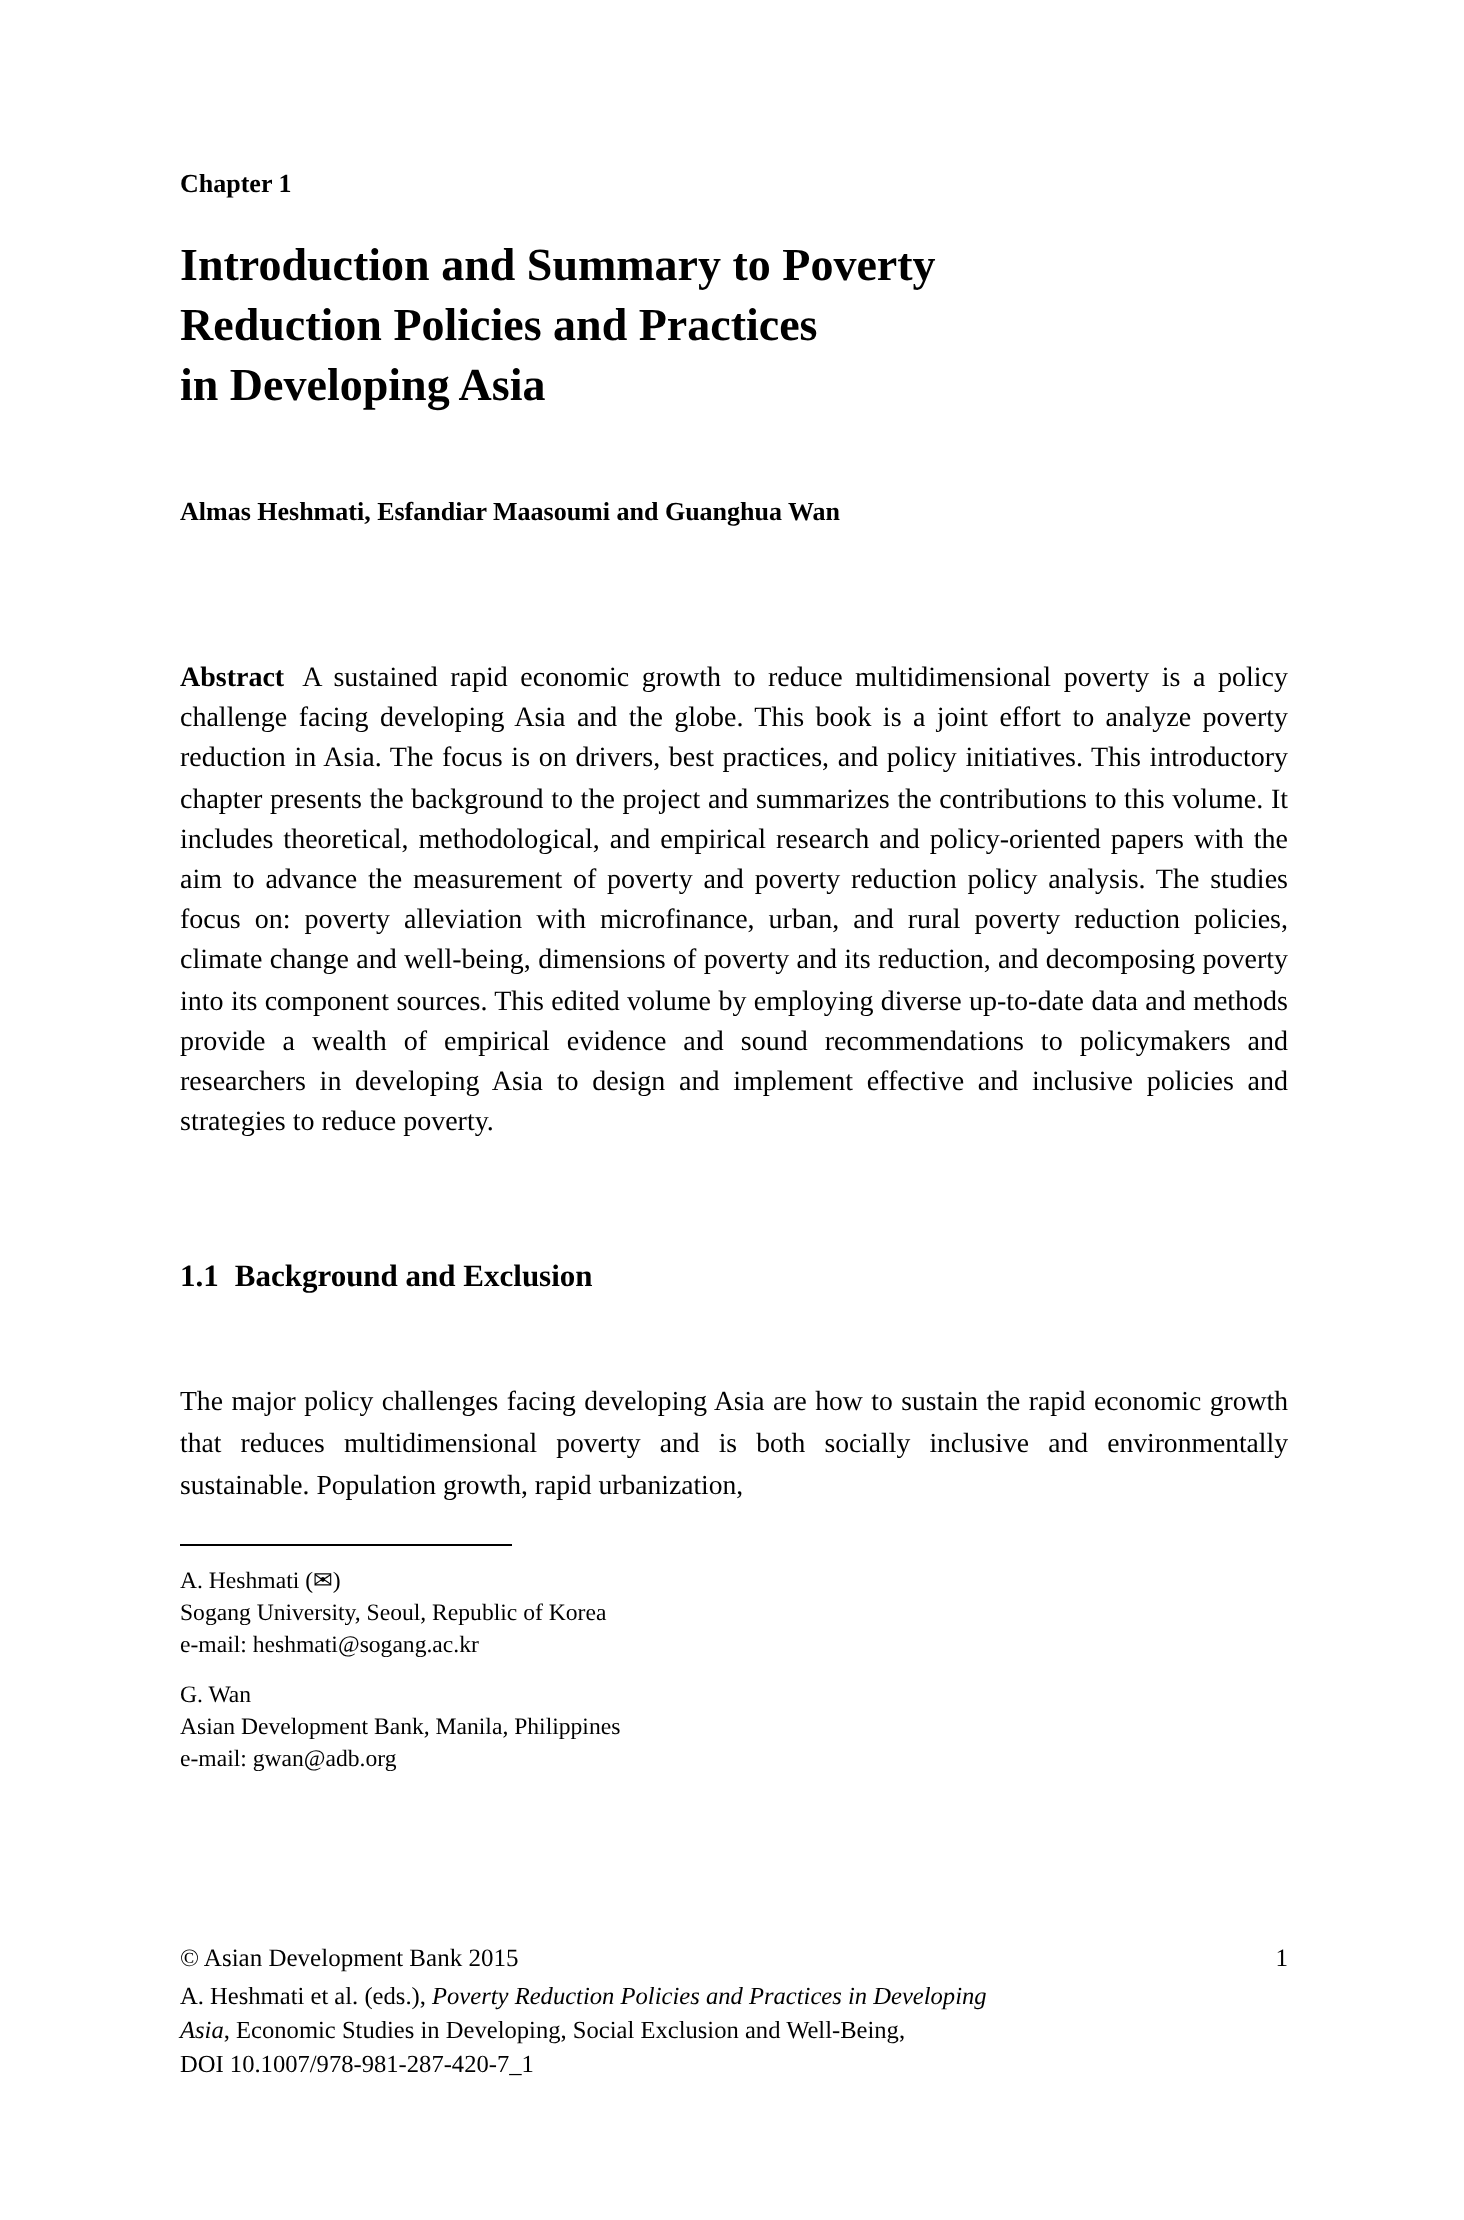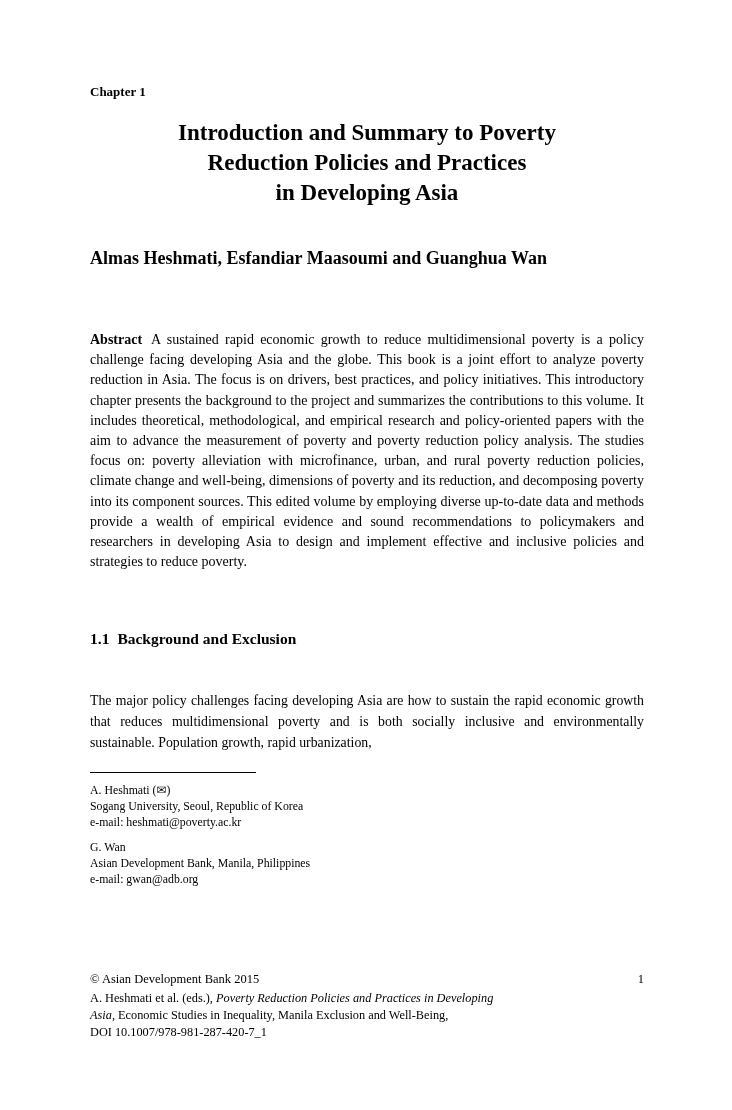--- a/index.html
+++ b/index.html
@@ -23,25 +23,24 @@
   .chapter-label {
     top: 84px;
     font-size: 13px;
     font-weight: bold;
   }
   .chapter-title {
     top: 118px;
     font-size: 23px;
     font-weight: bold;
     line-height: 30px;
-    text-align: center;
   }
   .authors {
     top: 248px;
-    font-size: 18px;
+    font-size: 13px;
     font-weight: bold;
   }
   .abstract {
     top: 316px;
     font-size: 14px;
     line-height: 20.2px;
     text-align: justify;
   }
   .abstract b { margin-right: 9px; }
   .section-heading {
@@ -104,33 +103,33 @@
   </div>
 
   <p class="abs body-par">The major policy challenges facing developing Asia are how to sustain the rapid economic growth that reduces multidimensional poverty and is both socially inclusive and environmentally sustainable. Population growth, rapid urbanization,</p>
 
   <div class="abs footnote-rule"></div>
 
   <div class="abs footnotes">
     <div class="footnote-block">
       <div><span>A. Heshmati</span> <span>(✉)</span></div>
       <div>Sogang University, Seoul, Republic of Korea</div>
-      <div>e-mail: heshmati@poverty.ac.kr</div>
+      <div>e-mail: heshmati@sogang.ac.kr</div>
     </div>
     <div class="footnote-block">
       <div>G. Wan</div>
       <div>Asian Development Bank, Manila, Philippines</div>
       <div>e-mail: gwan@adb.org</div>
     </div>
   </div>
 
   <div class="abs footer-copy">
     <span>© Asian Development Bank 2015</span>
     <span>1</span>
   </div>
 
   <div class="abs footer-ref">
     <div><span>A. Heshmati et al. (eds.), </span><em>Poverty Reduction Policies and Practices in Developing</em></div>
-    <div><em>Asia</em><span>, Economic Studies in Inequality, Manila Exclusion and Well-Being,</span></div>
+    <div><em>Asia</em><span>, Economic Studies in Developing, Social Exclusion and Well-Being,</span></div>
     <div><span>DOI 10.1007/978-981-287-420-7_1</span></div>
   </div>
 
 </div>
 
 </body></html>

